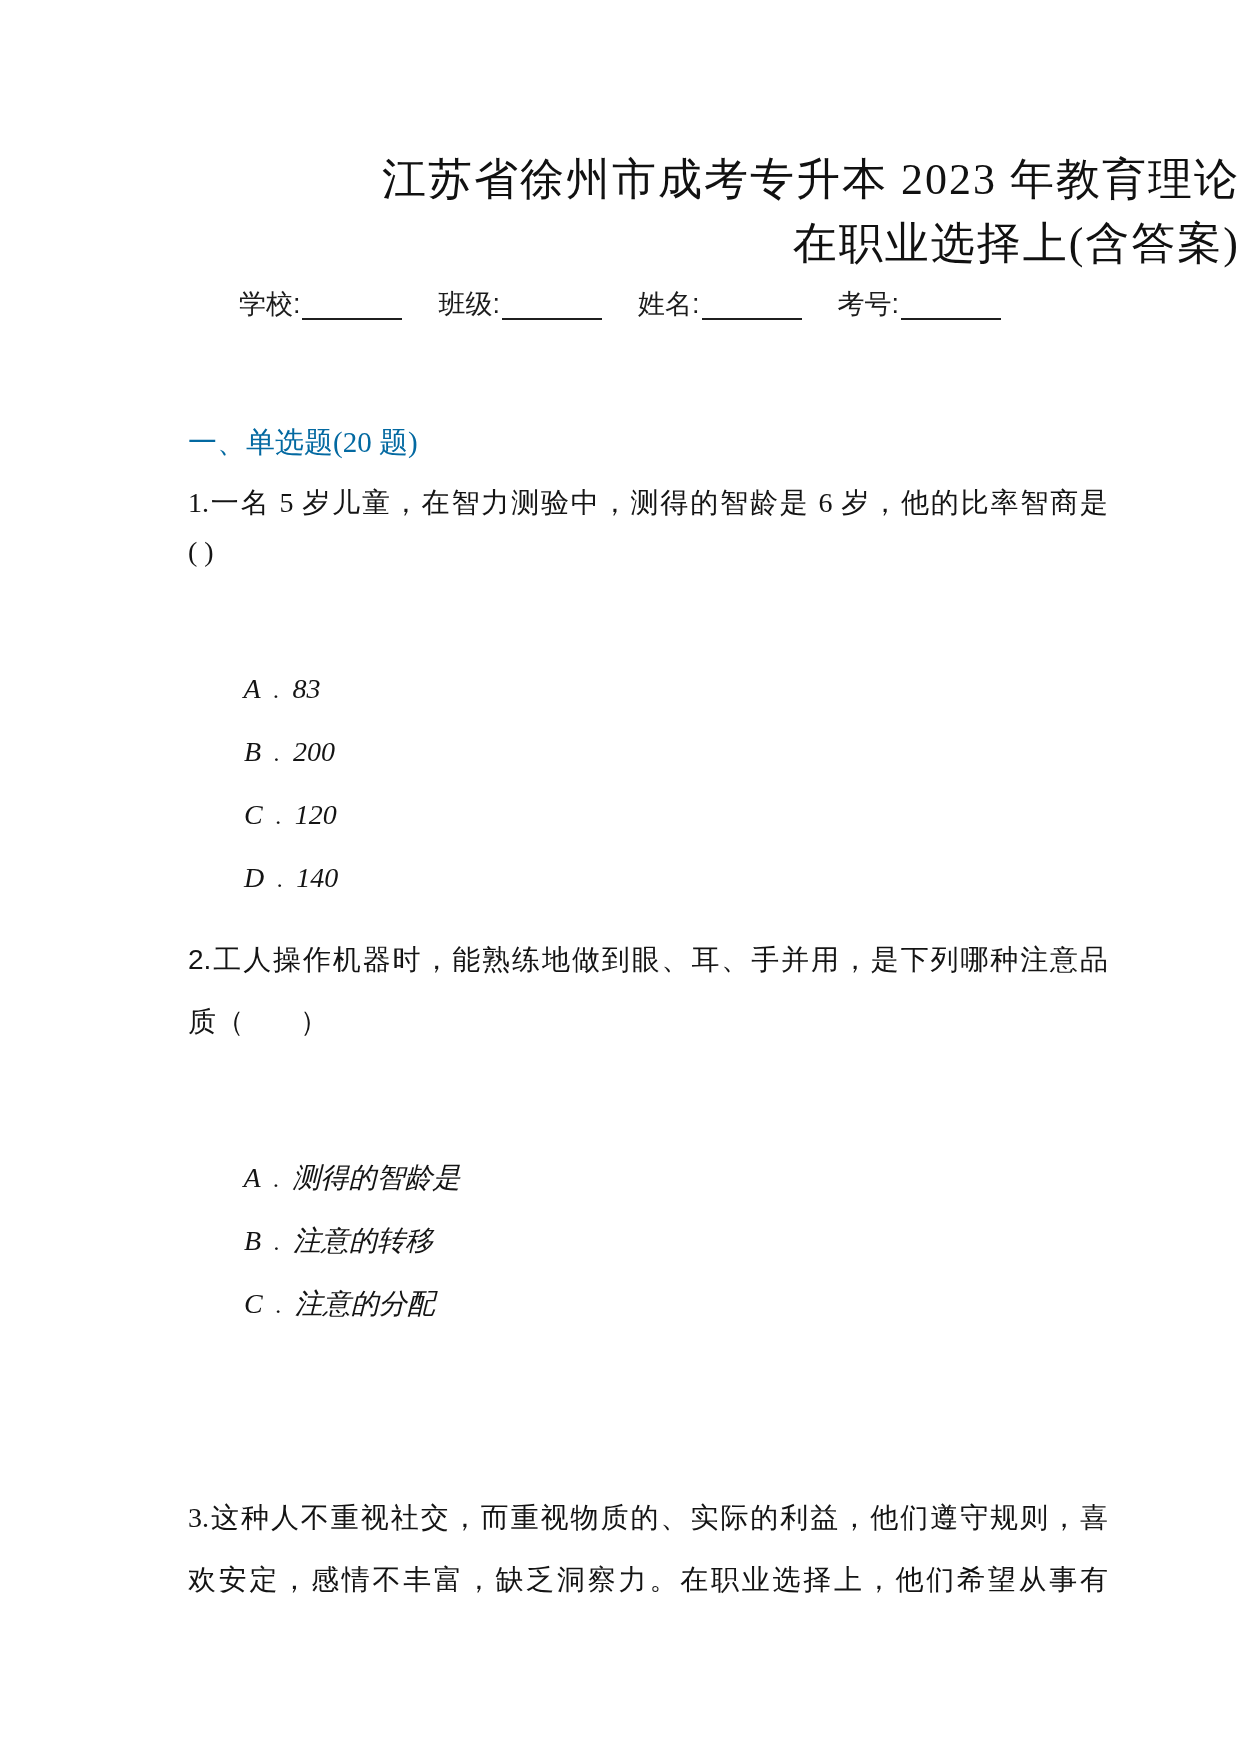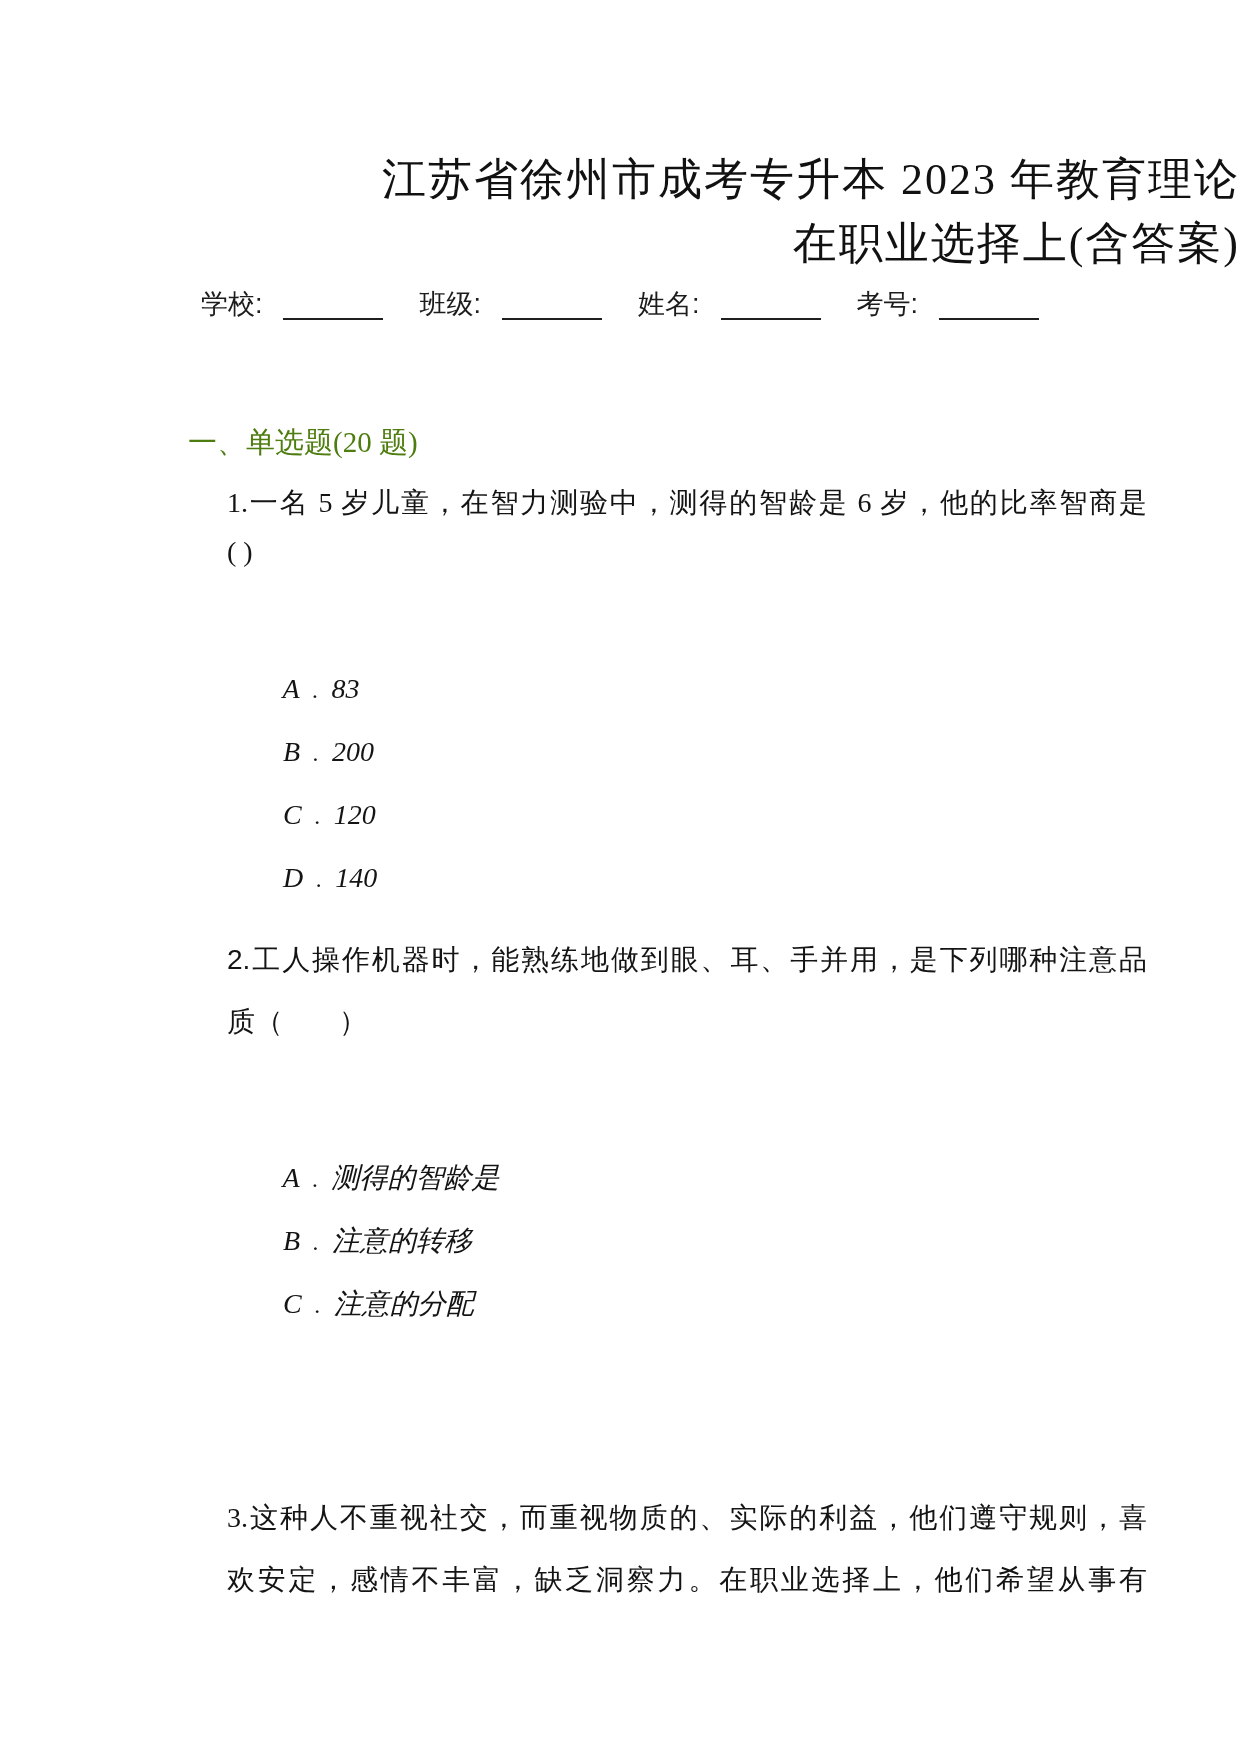--- a/index.html
+++ b/index.html
@@ -37,45 +37,44 @@
     right: 0;
     display: flex;
     justify-content: center;
     align-items: flex-end;
     gap: 36px;
     font-family: "Liberation Sans", "DejaVu Sans", sans-serif;
     font-size: 27px;
     line-height: 31px;
     color: #1c1c1c;
   }
-  .form-field { display: flex; align-items: flex-end; gap: 19px; }
+  .form-field { display: flex; align-items: flex-end; }
   .form-blank {
     display: inline-block;
     width: 100px;
     height: 29px;
     border-bottom: 2px solid #1f1f1f;
     margin-left: 2px;
   }
   
   .section-heading {
     position: absolute;
     left: 188px;
     top: 411px;
     font-size: 29px;
     line-height: 62px;
-    color: #4d7c0f;
+    color: #0369a1;
     white-space: pre;
   }
   .question {
     position: absolute;
     left: 188px;
     width: 920px;
     font-size: 28px;
     color: #141414;
-    margin-left: 39px;
   }
   .q1 { top: 472px; }
   .q2 { top: 929px; }
   .q3 { top: 1487px; }
   .qline {
     line-height: 62px;
     white-space: pre-wrap;
   }
   .qline.full {
     text-align: justify;

